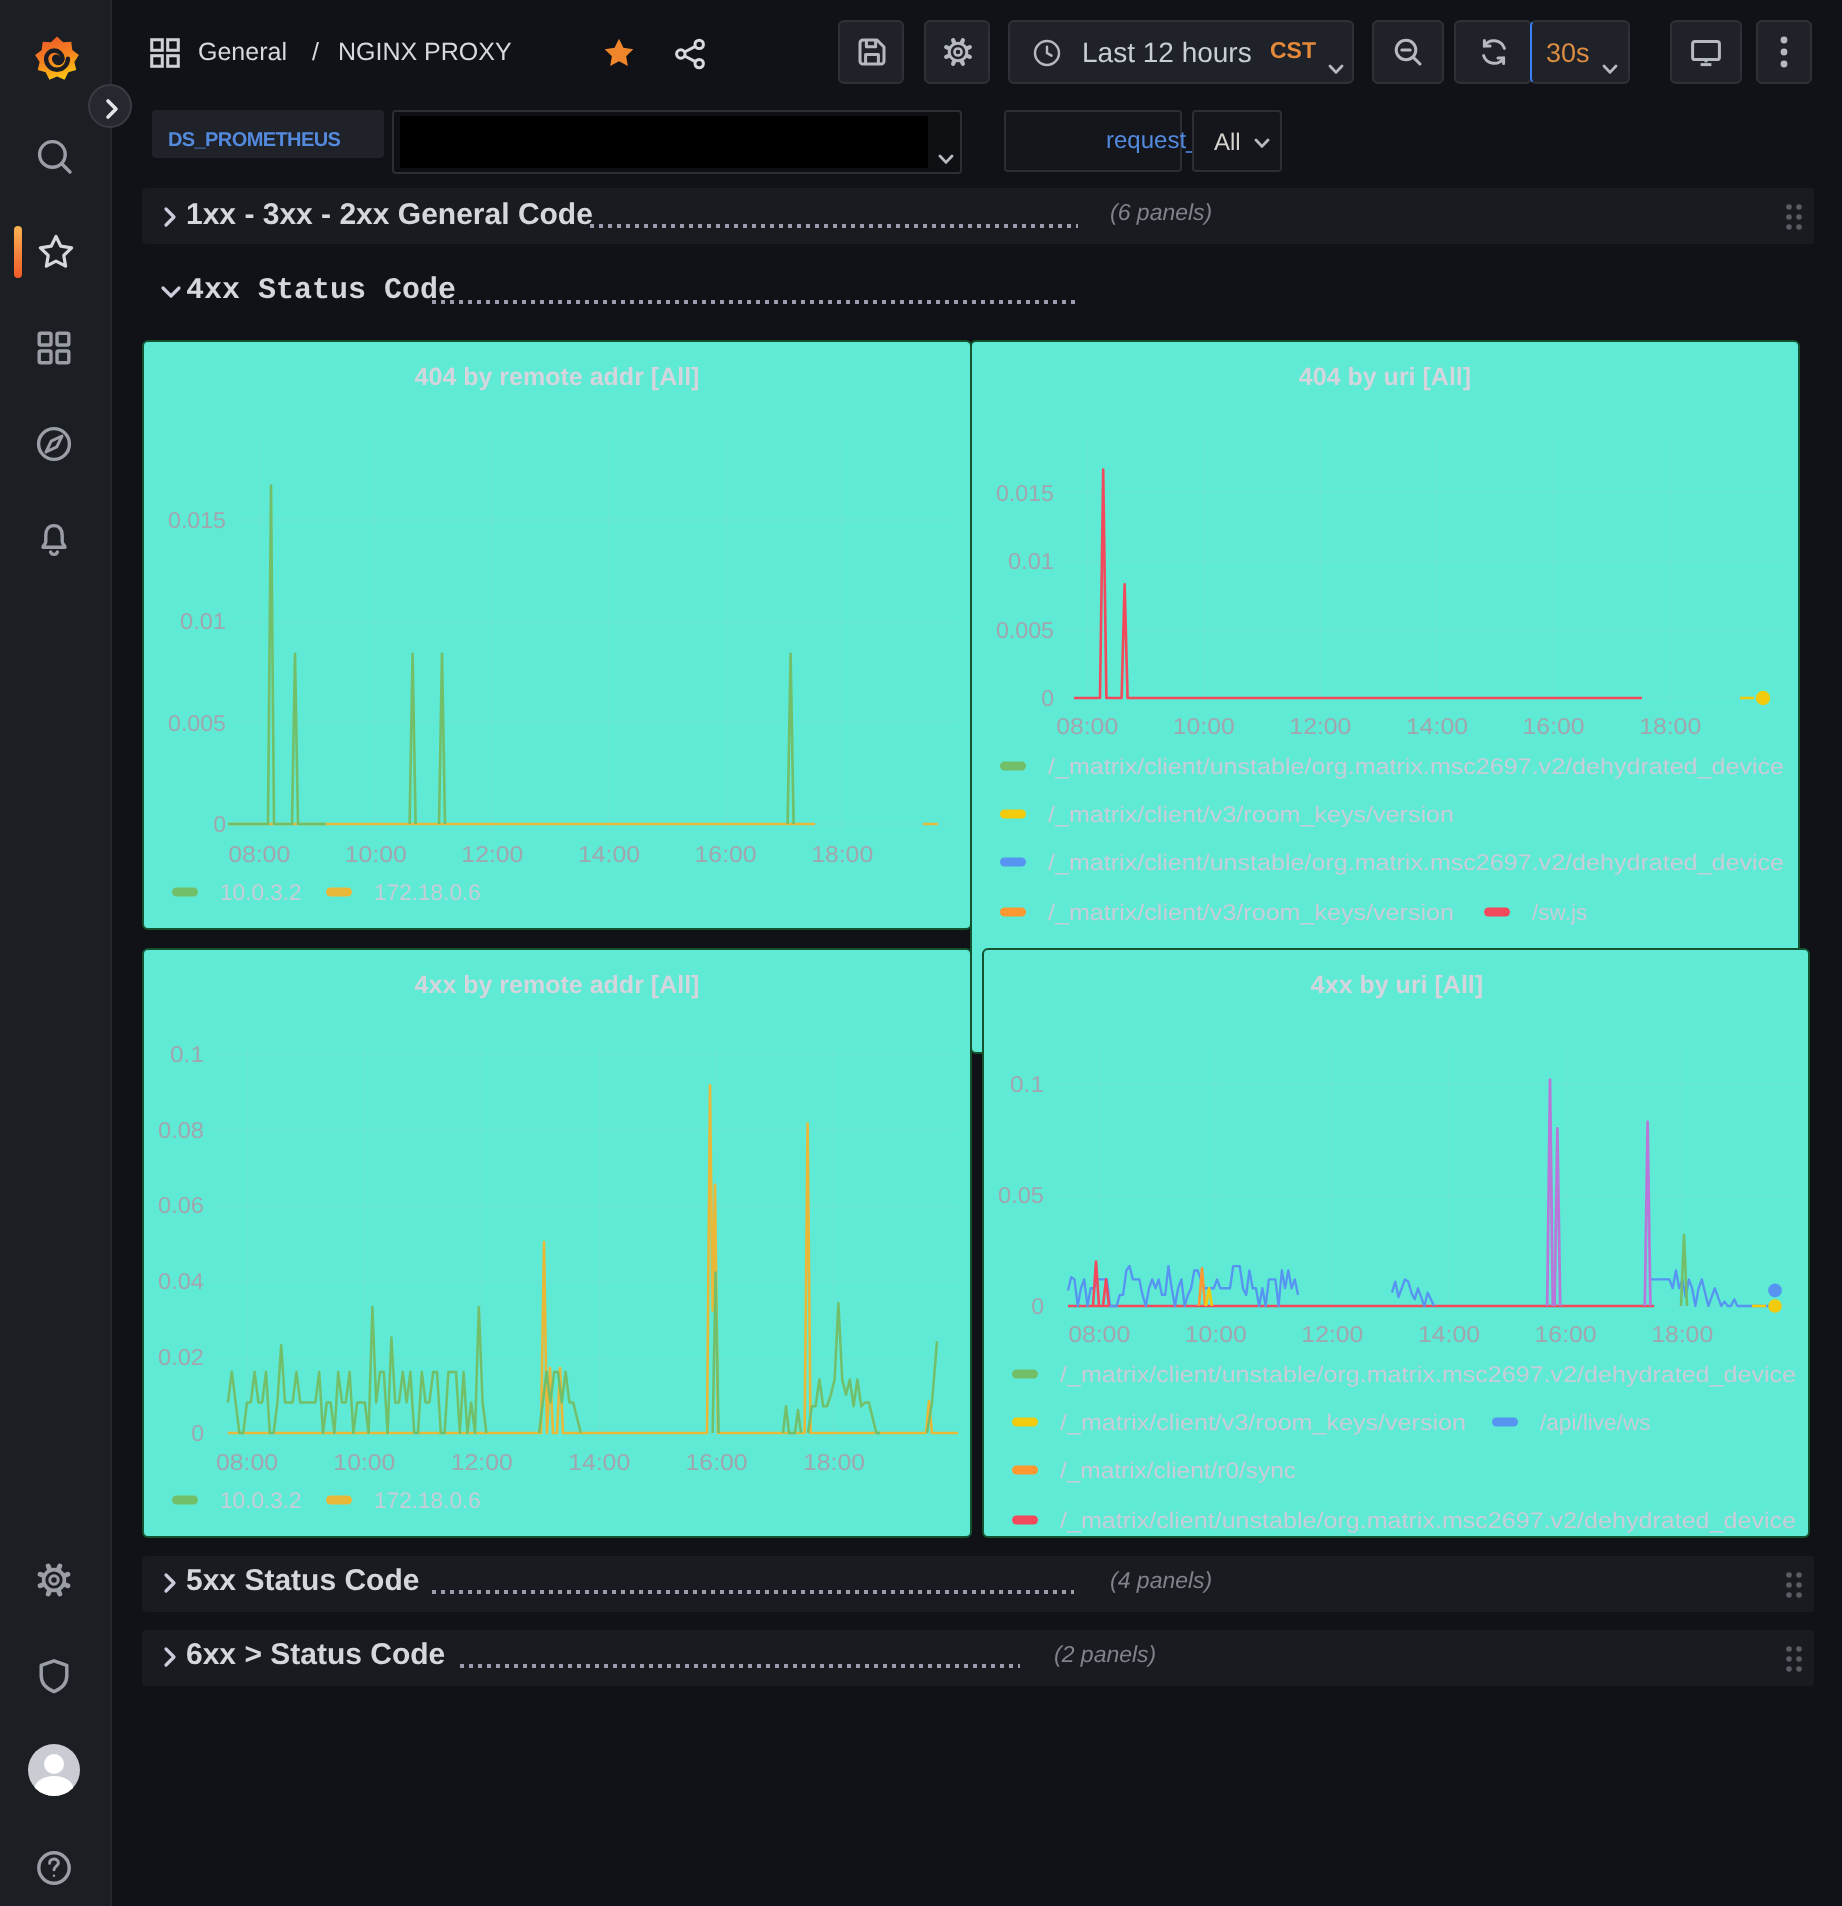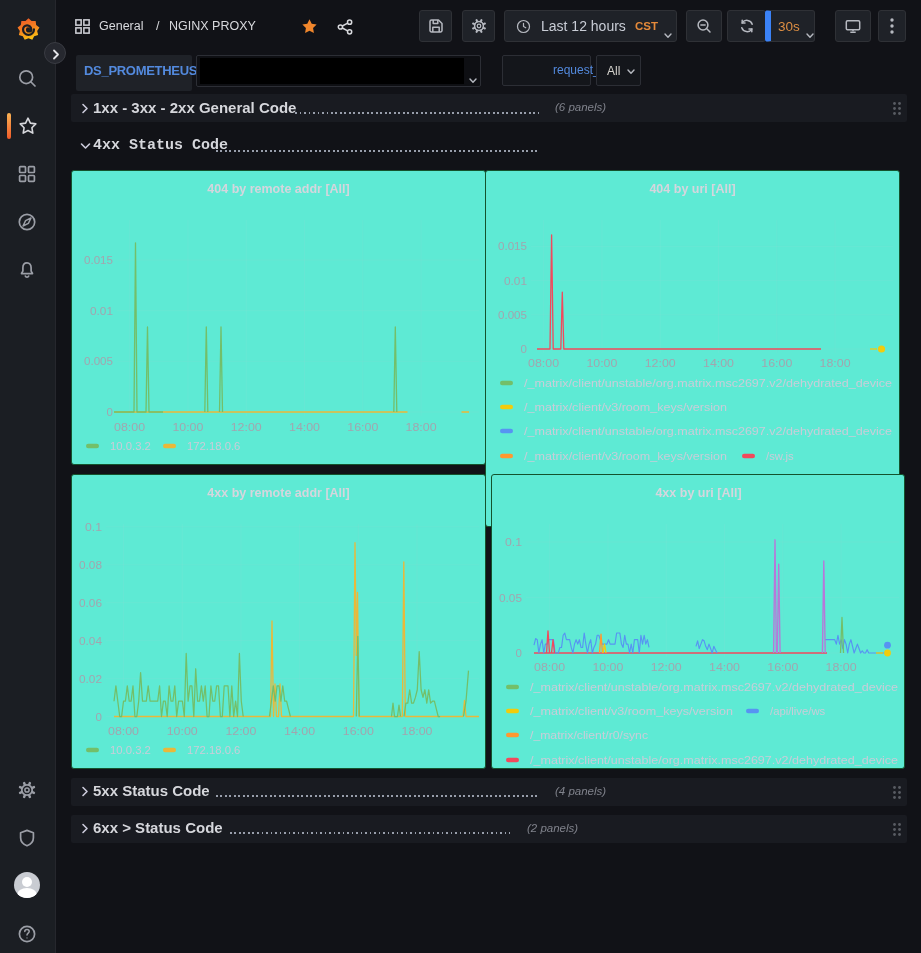--- a/index.html
+++ b/index.html
@@ -2,21 +2,21 @@
 <html><head><meta charset="utf-8">
 <style>
 * { margin:0; padding:0; box-sizing:border-box; }
 html,body { width:921px; height:953px; background:#111217; font-family:"Liberation Sans",sans-serif; overflow:hidden; position:relative; }
 #sidebar { position:absolute; left:0; top:0; width:56px; height:953px; background:#1b1e23; border-right:1px solid #26272d; z-index:5; }
 #header { position:absolute; left:0; top:0; width:921px; height:52px; }
 .navtext { position:absolute; top:19px; font-size:12.5px; font-weight:500; color:#d8d9dd; }
 .hbtn { position:absolute; top:10px; height:32px; background:#1f2228; border:1px solid #2f3136; border-radius:3px; }
 .ci { position:absolute; left:50%; top:50%; transform:translate(-50%,-50%); line-height:0; }
 #submenu { position:absolute; left:0; top:0; width:921px; height:92px; }
-.varlabel { position:absolute; top:55px; height:36px; background:#1f2228; border-radius:2px; color:#538ade; font-size:13px; font-weight:700; line-height:32px; padding-left:8px; letter-spacing:-0.3px; }
+.varlabel { position:absolute; top:55px; height:24px; background:#1f2228; border-radius:2px; color:#538ade; font-size:10px; font-weight:700; line-height:32px; padding-left:8px; letter-spacing:-0.3px; }
 .varbox { position:absolute; top:55px; height:31px; background:#14161b; border:1px solid #2c2e35; border-radius:2px; font-size:12px; line-height:29px; padding-left:10px; }
 .panel { position:absolute; background:#5eead4; border:1px solid #14532d; border-radius:3px; overflow:hidden; }
 </style></head>
 <body>
 <div id="header">
 <div style="position:absolute;left:74px;top:18px;"><svg width="17" height="17" viewBox="0 0 20 20" fill="none" stroke="#cfd0d6" stroke-width="1.8">
         <rect x="2.2" y="2.2" width="6.2" height="6.2"></rect>
         <rect x="11.6" y="2.2" width="6.2" height="6.2"></rect>
         <rect x="2.2" y="11.6" width="6.2" height="6.2"></rect>
         <rect x="11.6" y="11.6" width="6.2" height="6.2"></rect>
@@ -73,21 +73,21 @@
         </svg></span>
     </div>
 <div class="hbtn" style="left:727px;width:39px;">
       <span class="ci"><svg width="16" height="16" viewBox="0 0 16 16" fill="none" stroke="#b6b9c0" stroke-width="1.5" stroke-linecap="round">
           <path d="M13.2 6.2 A5.6 5.6 0 0 0 3.2 4.9"></path>
           <path d="M3.2 2.2 L3.2 5 L6 5"></path>
           <path d="M2.8 9.8 A5.6 5.6 0 0 0 12.8 11.1"></path>
           <path d="M12.8 13.8 L12.8 11 L10 11"></path>
         </svg></span>
     </div>
-<div class="hbtn" style="left:765px;width:50px;border-left:6px solid #3b82f6;">
+<div class="hbtn" style="left:765px;width:50px;border-left:1px solid #3b82f6;">
       <span style="position:absolute;left:7px;top:7.5px;font-size:13.5px;font-weight:500;color:#dd8e43;">30s</span>
       <span style="position:absolute;left:35px;top:13.5px"><svg width="8" height="5.5" viewBox="0 0 8 5.5">
           <path d="M1 1 L4 4.2 L7 1" fill="none" stroke="#b6b9c0" stroke-width="1.4" stroke-linecap="round" stroke-linejoin="round"></path>
         </svg></span>
     </div>
 <div class="hbtn" style="left:835px;width:36px;">
       <span class="ci"><svg width="17" height="16" viewBox="0 0 17 16" fill="none" stroke="#b6b9c0" stroke-width="1.5" stroke-linejoin="round">
           <rect x="1.8" y="2.8" width="13.4" height="9" rx="1.2"></rect>
           <path d="M8.5 11.8 L8.5 13.2"></path>
           <path d="M5.8 14.3 L11.2 14.3"></path>

